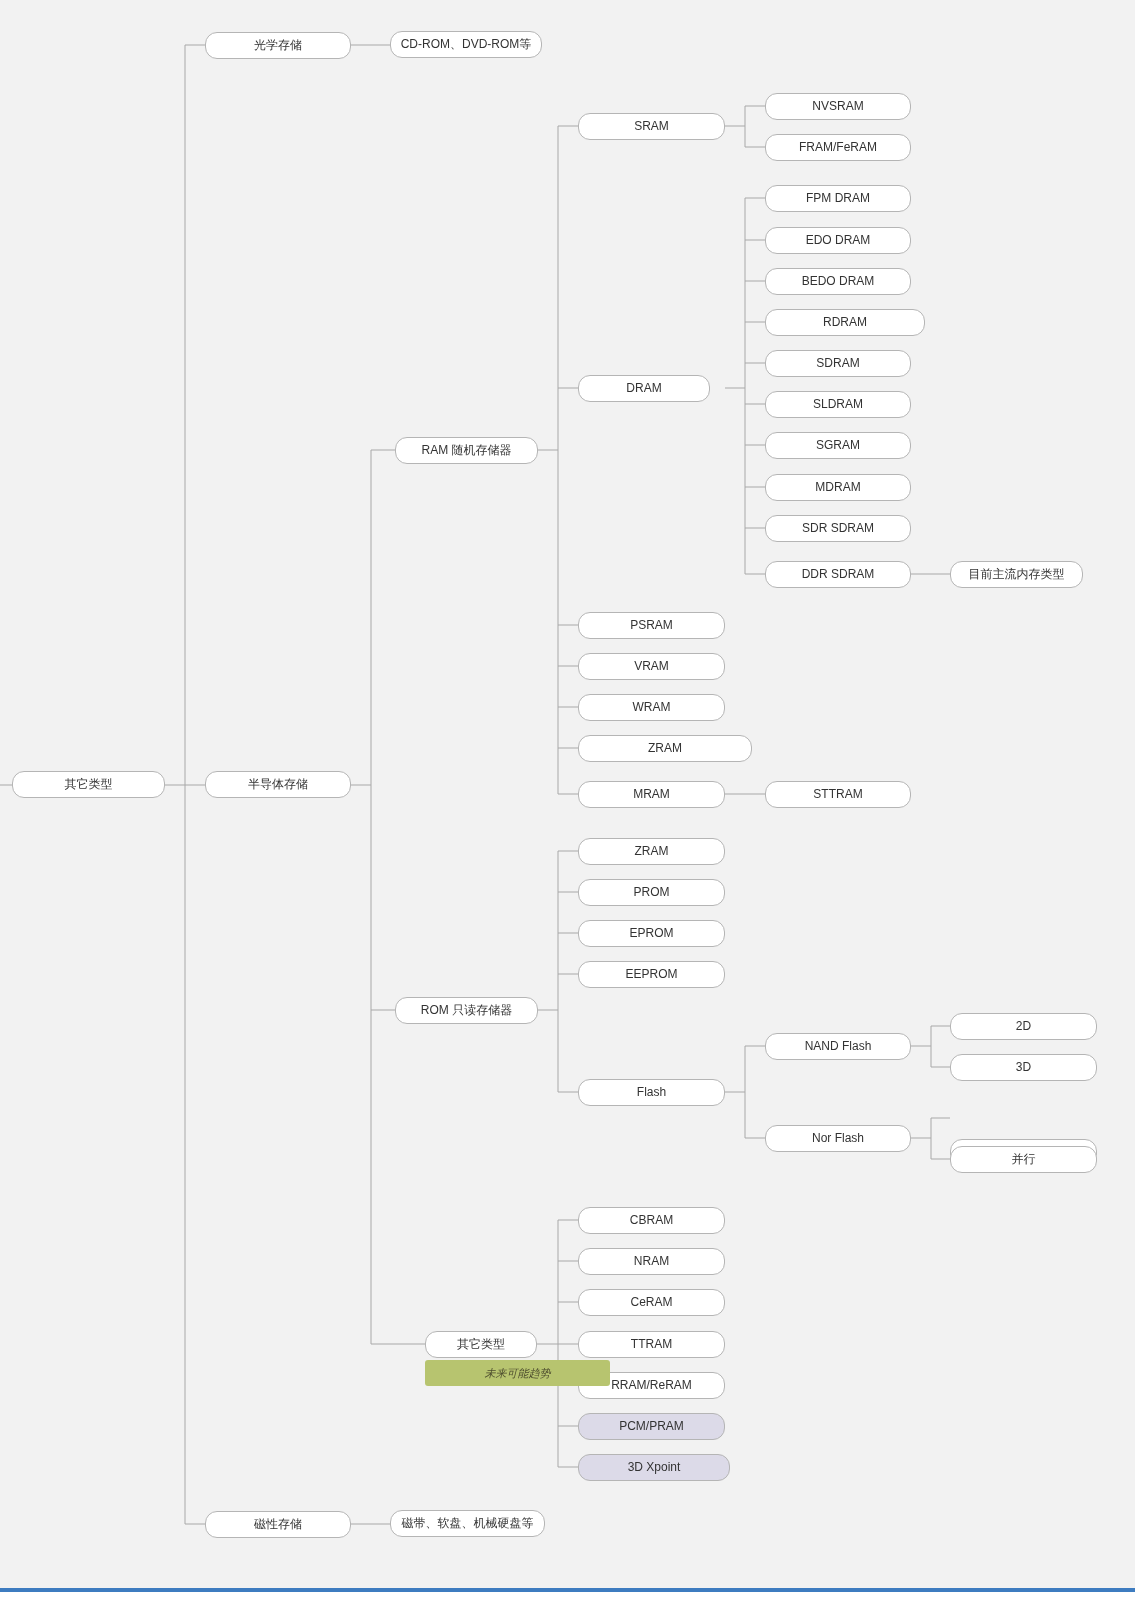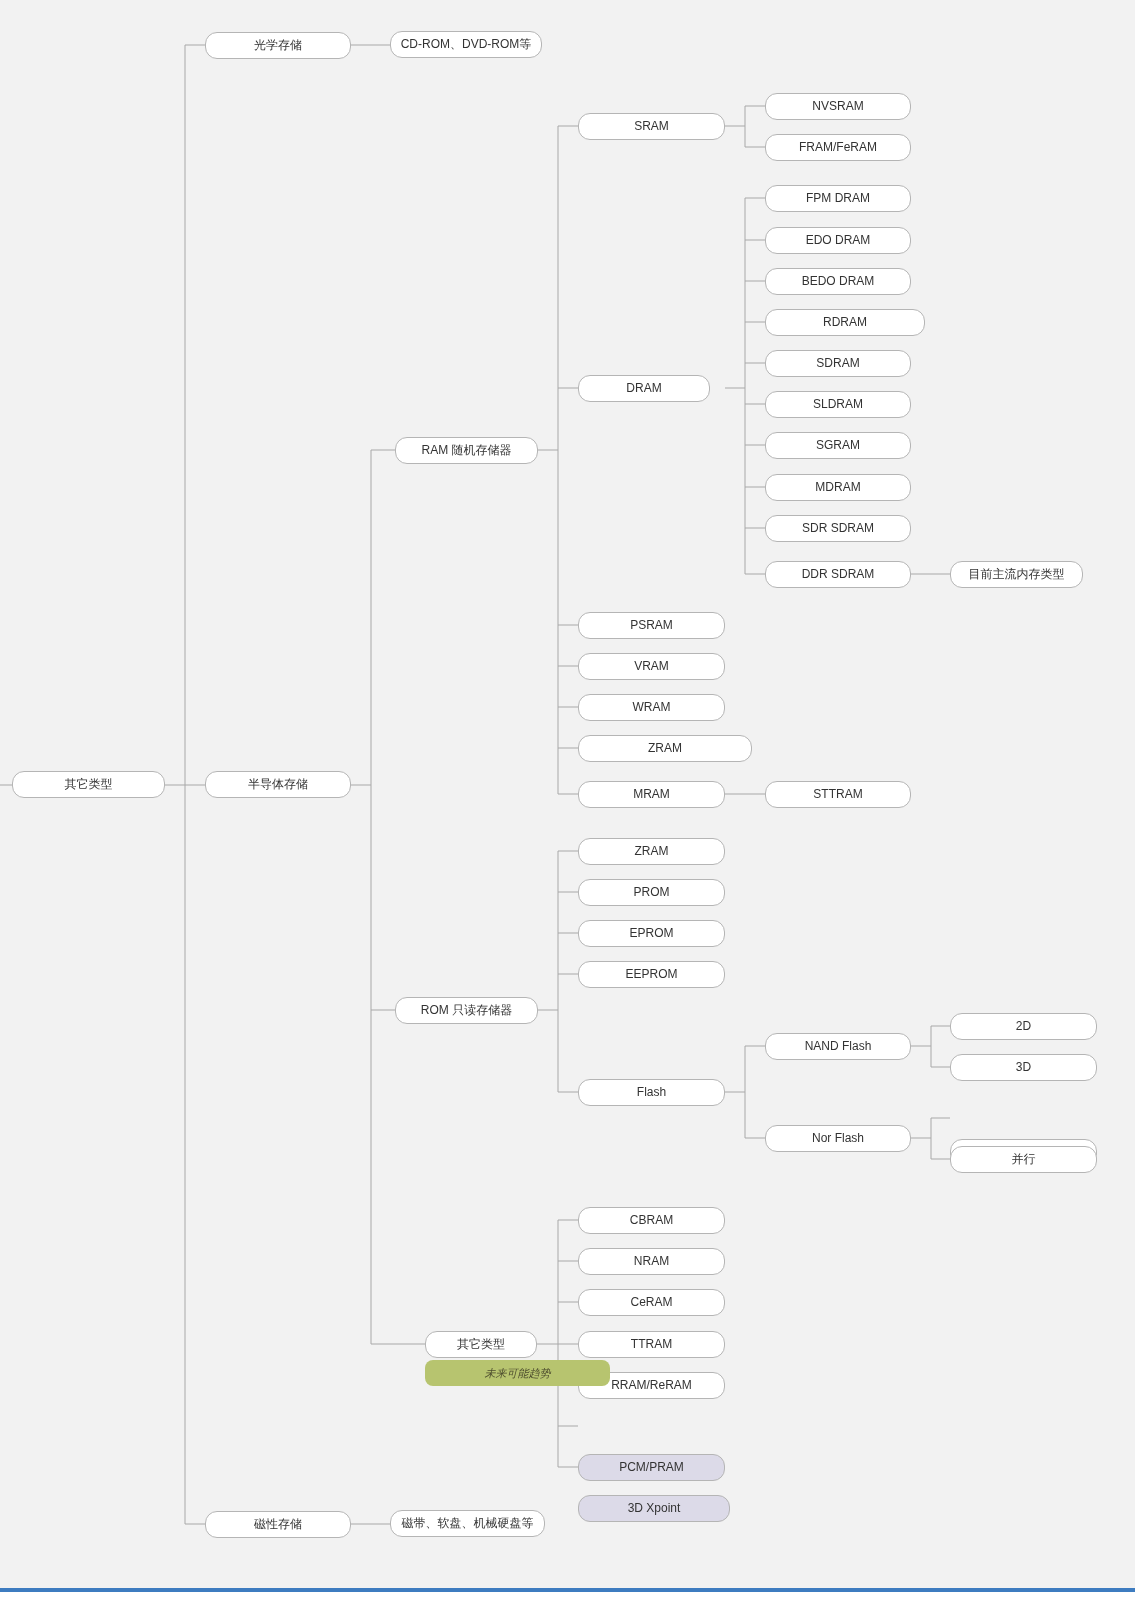--- a/index.html
+++ b/index.html
@@ -19,24 +19,24 @@
     font-family:"Liberation Sans","DejaVu Sans",sans-serif;
   }
   #connectors{position:absolute;left:0;top:0;z-index:0;}
   #connectors path{fill:none;stroke:var(--line);stroke-width:1;}
   .node{
     position:absolute;height:27px;line-height:25px;box-sizing:border-box;
     background:var(--node_bg);border:1px solid var(--node_border);border-radius:12px;
     text-align:center;font-size:12px;color:#333;z-index:1;white-space:nowrap;overflow:hidden;
     cursor:default;
   }
-  .node.hl{background:var(--highlight_bg);margin-top:41px;}
+  .node.hl{background:var(--highlight_bg);}
   .callout{
     position:absolute;left:425px;top:1360px;width:185px;height:26px;line-height:26px;
-    box-sizing:border-box;background:var(--callout_bg);border-radius:8px;text-align:center;
+    box-sizing:border-box;background:var(--callout_bg);border-radius:3px;text-align:center;
     font-size:11px;font-style:italic;color:#4f4f2f;z-index:3;white-space:nowrap;
   }
   .hbar{position:absolute;left:0;top:1588px;width:1135px;height:4px;background:var(--scrollbar);z-index:4;}
   .bottom-white{position:absolute;left:0;top:1592px;width:1135px;height:5px;background:#ffffff;z-index:4;}
 </style>
 </head>
 <body>
 
 <div style="position:absolute;inset:0;">
 

